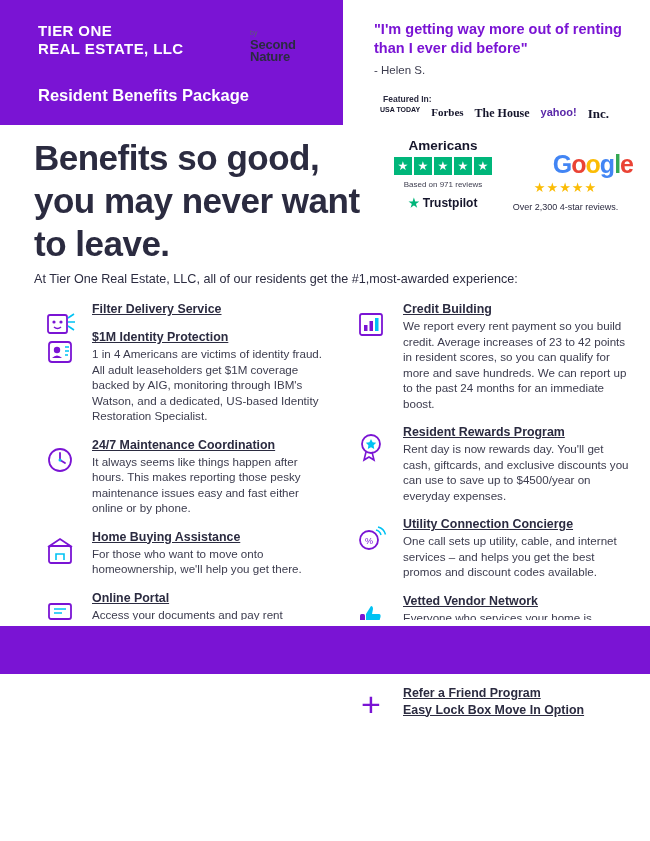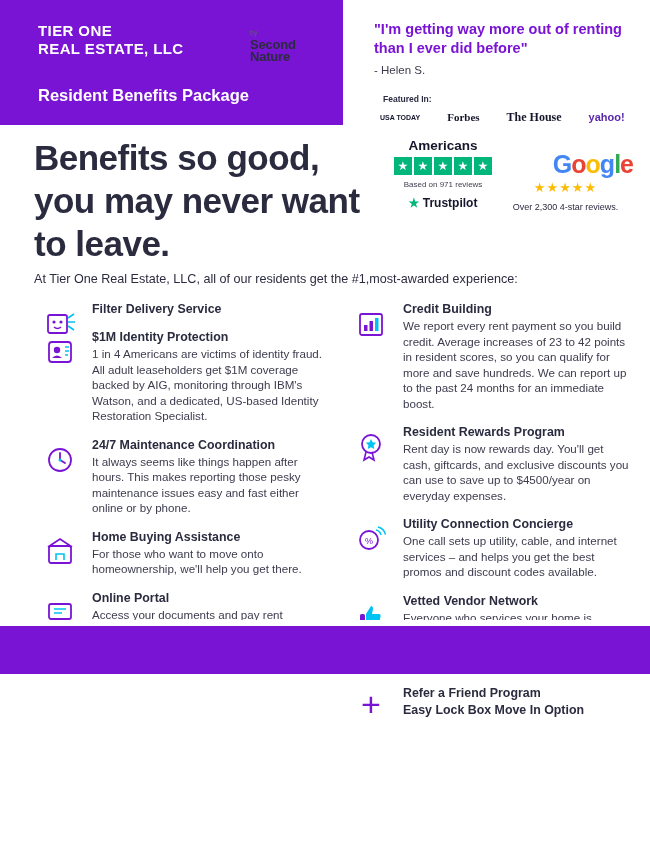--- a/index.html
+++ b/index.html
@@ -63,21 +63,21 @@
   }
 
   
   .featured-label {
     position: absolute; left: 383px; top: 94px;
     color: #2b2b40; font-size: 8.5px; font-weight: bold;
   }
   .featured-row {
     position: absolute; left: 380px; top: 106px;
     width: 250px; height: 22px;
-    display: flex; align-items: center; gap: 27px;
+    display: flex; align-items: flex-start; gap: 11px;
   }
   .featured-row span {
     color: #15152b; font-size: 11px; font-weight: bold; font-family: "Liberation Serif", serif;
     white-space: nowrap;
   }
   .f-usa { font-size: 7px !important; font-family: "Liberation Sans", sans-serif !important; }
   .f-house { font-family: "Liberation Serif", serif !important; font-size: 12px !important; }
   .f-yahoo { font-family: "Liberation Sans", sans-serif !important; font-size: 11px !important; color:#5a28a8 !important;}
   .f-inc { font-size: 13px !important; }
 
@@ -121,21 +121,21 @@
     font-size: 12.6px; color: #2b2b40;
   }
 
   
   .col { position: absolute; top: 302px; }
   .col-left { left: 34px; width: 290px; }
   .col-right { left: 345px; width: 285px; }
 
   .item { position: relative; padding-left: 58px; margin-bottom: 14px; }
   .item h3 {
-    font-size: 12.4px; color: #2b2b40; font-weight: bold; margin-bottom: 2px;
+    font-size: 12.4px; color: #2b2b40; font-weight: bold; margin-bottom: 2px; text-decoration: underline;
   }
   .item p {
     font-size: 11.6px; color: #3c3c4e; line-height: 15.5px;
   }
   .ic {
     position: absolute; left: 6px; top: 2px;
     width: 40px; height: 40px;
     display: flex; align-items: center; justify-content: center;
   }
 

